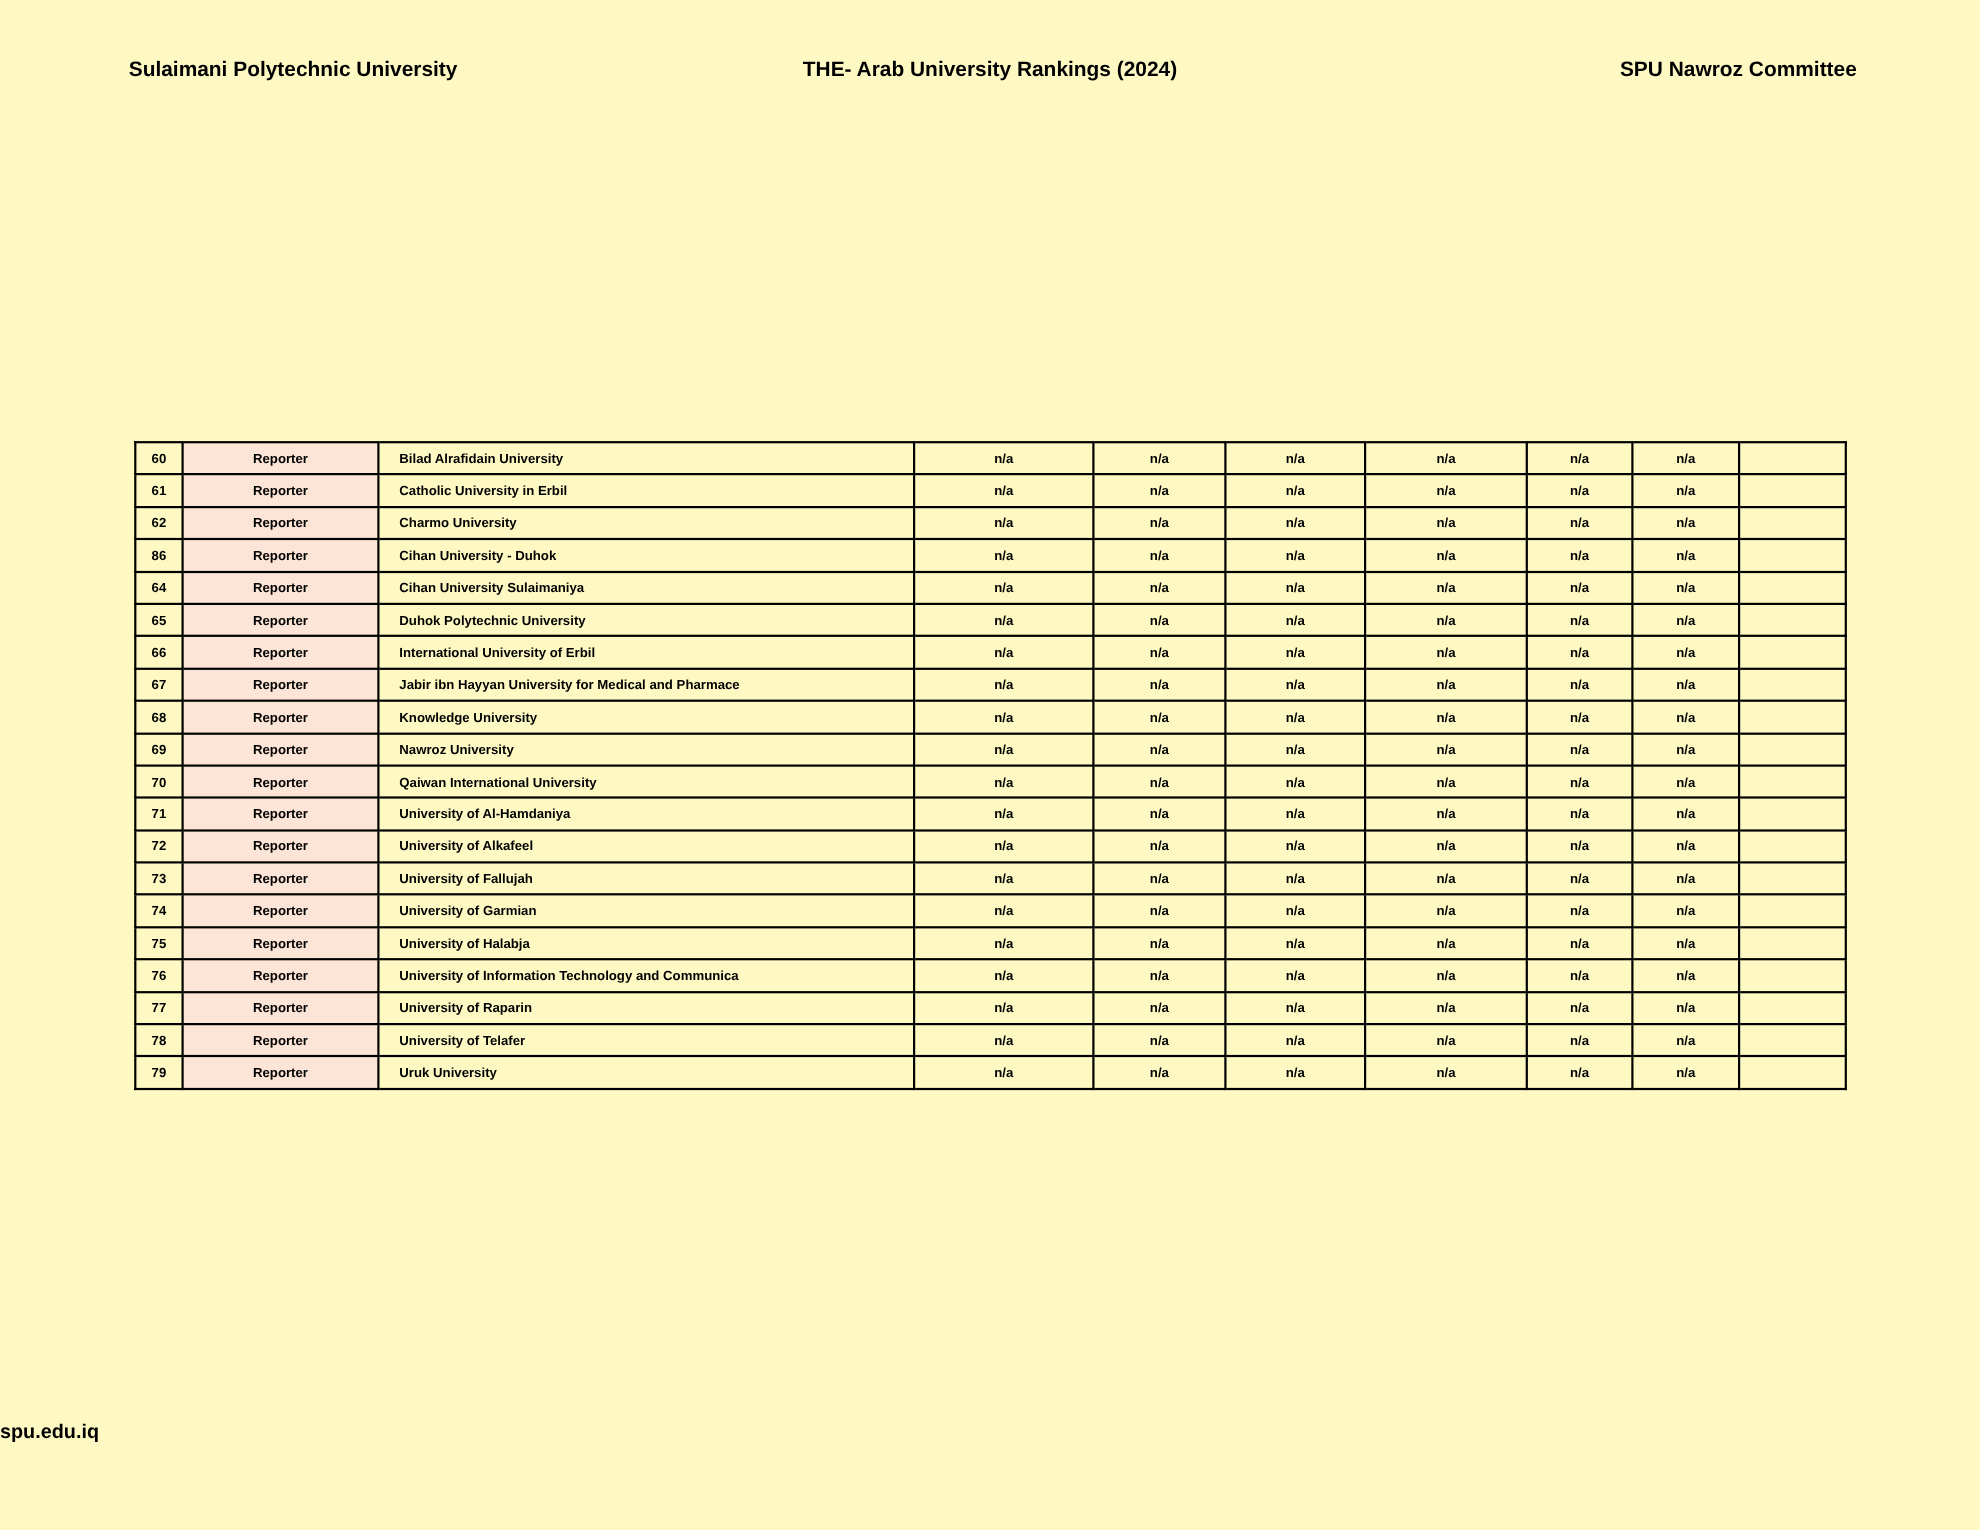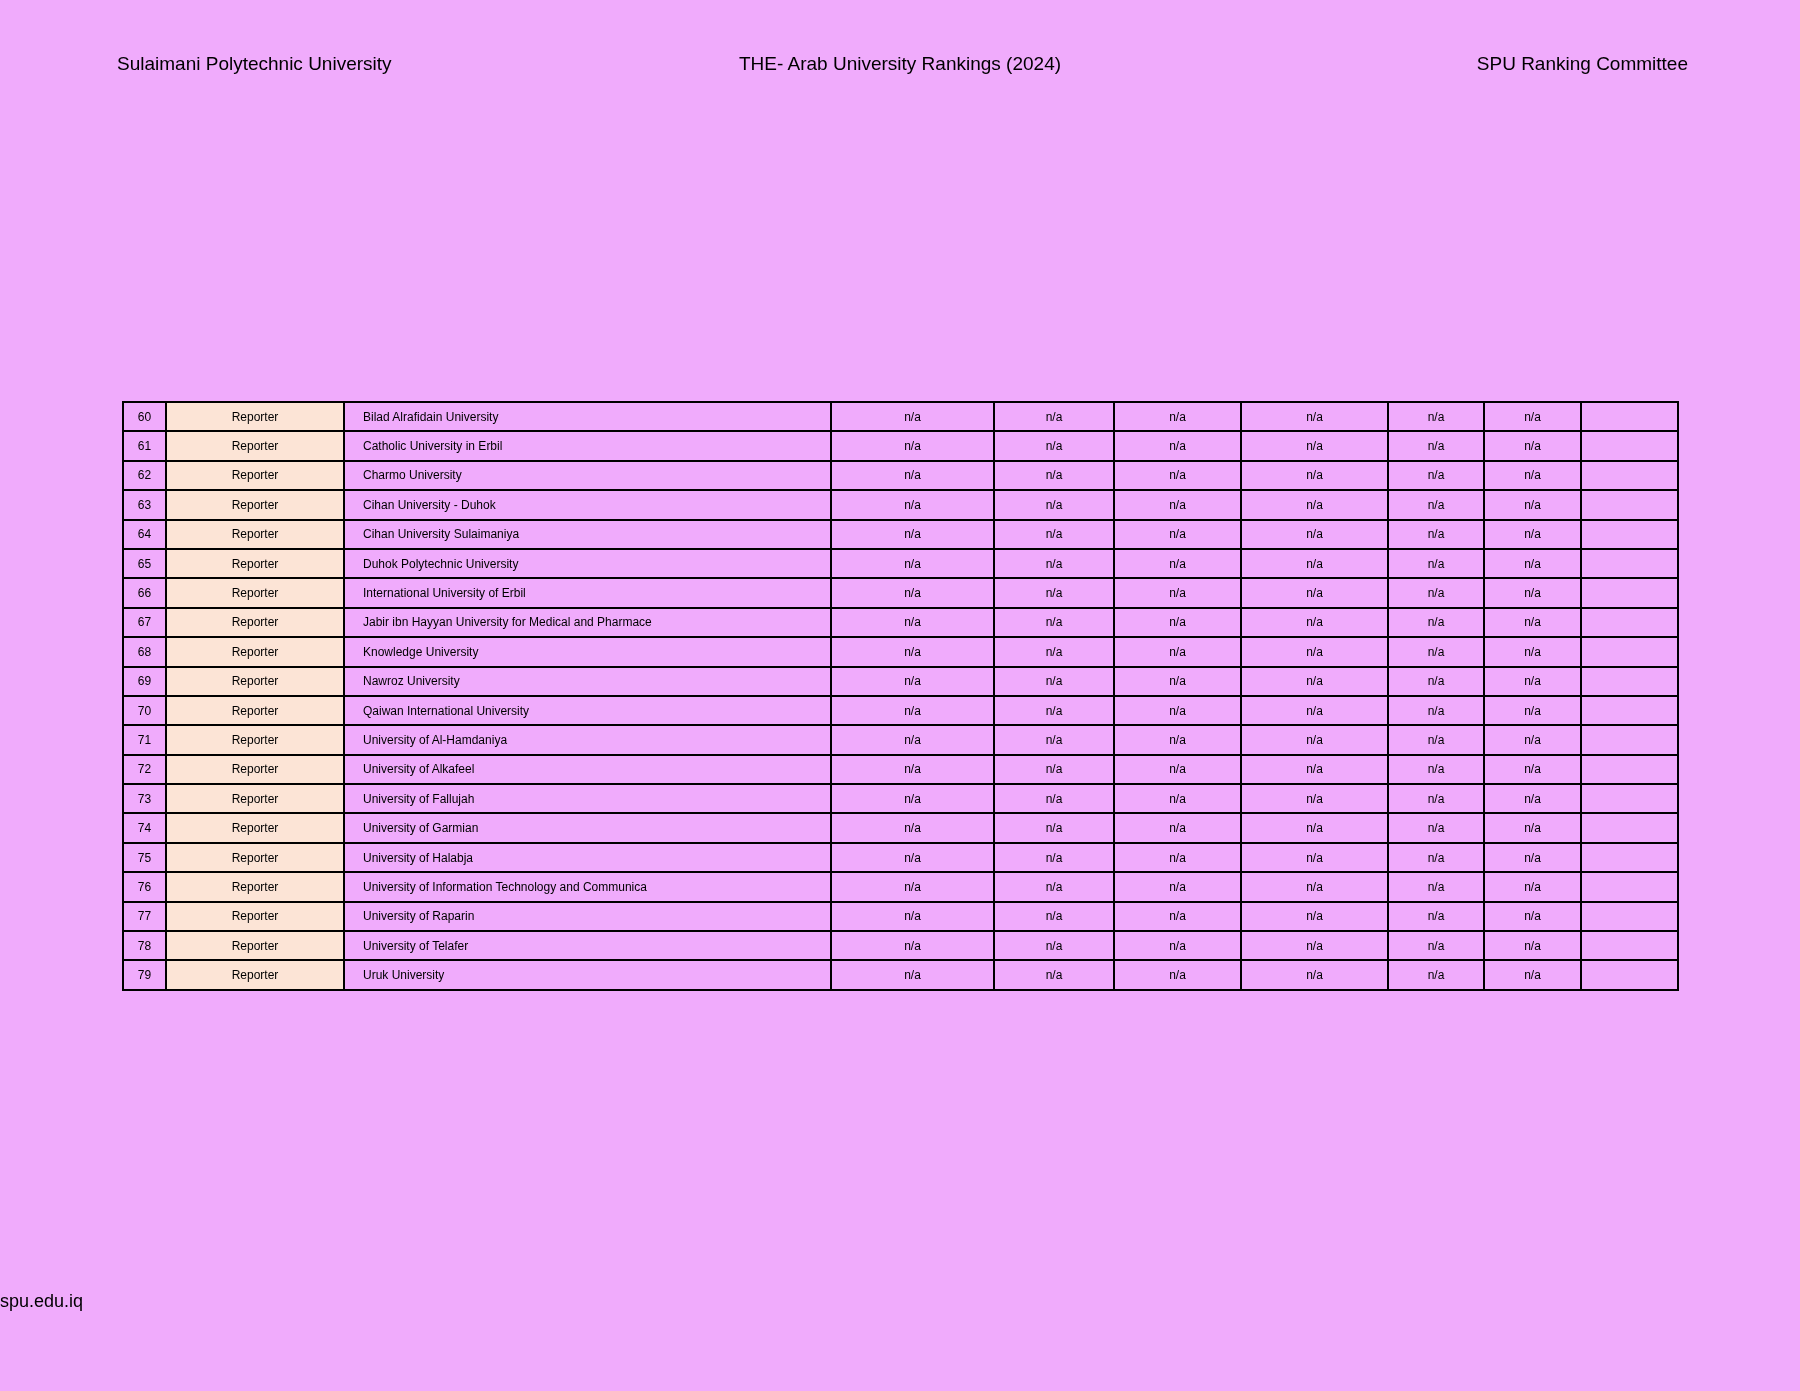--- a/index.html
+++ b/index.html
@@ -1,23 +1,24 @@
 <!DOCTYPE html>
 <html><head>
 <meta charset="utf-8">
 <style>
   html, body { margin: 0; padding: 0; background: #e8e8e8; }
   .page {
     position: relative;
     width: 1800px;
     height: 1391px;
-    background: #f0abfc;
+    background: #fef9c3;
     font-family: "Liberation Sans", sans-serif;
     color: #000000;
     overflow: hidden;
+    font-weight: bold;
   }
 
   
   .header-left {
     position: absolute;
     left: 117px;
     top: 53px;
     font-size: 19px;
   }
   .header-center {
@@ -68,21 +69,21 @@
     font-size: 18px;
   }
 </style>
 </head>
 <body>
 
 <div class="page">
 
   <div class="header-left">Sulaimani Polytechnic University</div>
   <div class="header-center">THE- Arab University Rankings (2024)</div>
-  <div class="header-right">SPU Ranking Committee</div>
+  <div class="header-right">SPU Nawroz Committee</div>
 
   <table class="rank-table">
     <colgroup>
       <col style="width:43px">
       <col style="width:178px">
       <col style="width:487px">
       <col style="width:163px">
       <col style="width:120px">
       <col style="width:127px">
       <col style="width:147px">
@@ -121,21 +122,21 @@
           <td class="cell-univ">Charmo University</td>
           <td class="cell-na">n/a</td>
           <td class="cell-na">n/a</td>
           <td class="cell-na">n/a</td>
           <td class="cell-na">n/a</td>
           <td class="cell-na">n/a</td>
           <td class="cell-na">n/a</td>
           <td class="cell-empty"></td>
         </tr>
         <tr>
-          <td class="cell-rank">63</td>
+          <td class="cell-rank">86</td>
           <td class="cell-type">Reporter</td>
           <td class="cell-univ">Cihan University - Duhok</td>
           <td class="cell-na">n/a</td>
           <td class="cell-na">n/a</td>
           <td class="cell-na">n/a</td>
           <td class="cell-na">n/a</td>
           <td class="cell-na">n/a</td>
           <td class="cell-na">n/a</td>
           <td class="cell-empty"></td>
         </tr>

